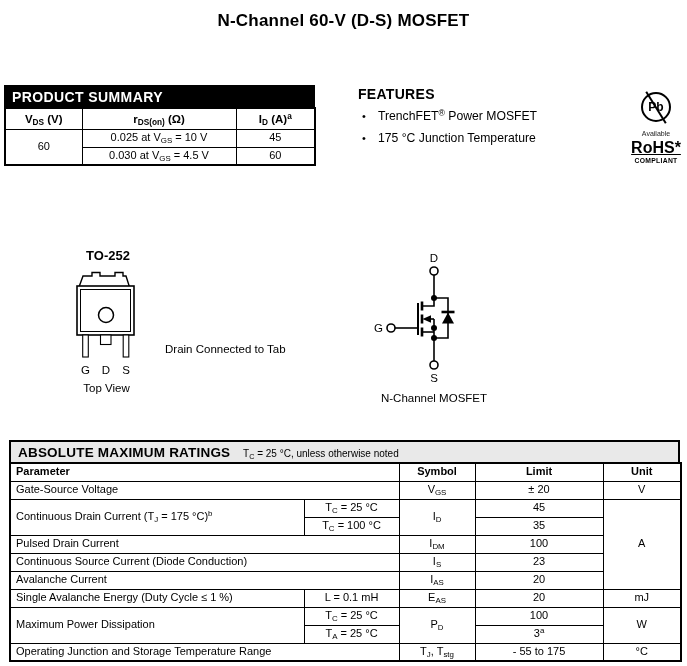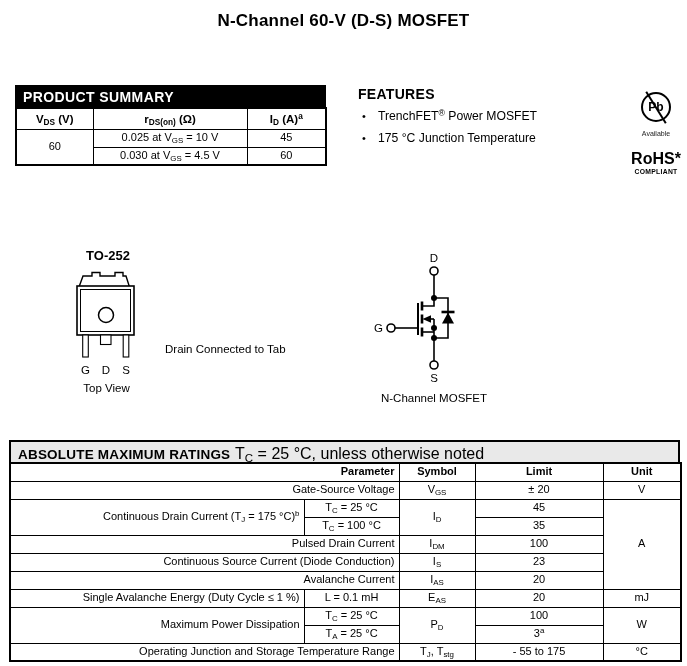--- a/index.html
+++ b/index.html
@@ -8,57 +8,57 @@
     font-family:"Liberation Sans", sans-serif;overflow:hidden;
   }
   .abs{position:absolute;}
   sub{font-size:0.72em;line-height:0;vertical-align:-0.25em;}
   sup{font-size:0.72em;line-height:0;vertical-align:0.45em;}
 
   
   .page-title{left:0;top:11px;width:687px;text-align:center;font-size:17px;font-weight:bold;letter-spacing:0.2px;}
 
   
-  .ps-wrap{left:15px;top:85px;width:311px;}
+  .ps-wrap{left:4px;top:85px;width:311px;}
   .ps-bar{box-sizing:border-box;height:22px;background:#000;color:#fff;font-size:14px;font-weight:bold;
           letter-spacing:0.4px;padding:3px 0 0 7px;border:1px solid #000;}
   table{border-collapse:collapse;table-layout:fixed;}
   .ps-table{width:311px;border:2px solid #000;}
   .ps-table td{border:1px solid #000;text-align:center;font-size:11px;padding:0 2px;height:18px;box-sizing:border-box;line-height:1.05;}
   .ps-table tr.hdr td{font-weight:bold;height:21px;font-size:11.5px;}
 
   
   .features{left:358px;top:86px;width:260px;}
   .features-heading{font-size:14px;font-weight:bold;letter-spacing:0.3px;margin-bottom:7px;}
   .feature-item{font-size:12.2px;margin-bottom:8px;display:flex;}
   .feature-item .bullet{width:16px;margin-left:4px;flex:none;font-size:11px;padding-top:1px;}
 
   
   .badge{left:625px;top:84px;width:62px;text-align:center;}
   .pb-circle{width:26px;height:26px;border:2px solid #000;border-radius:50%;margin:8px auto;position:relative;
              display:flex;align-items:center;justify-content:center;font-size:12px;font-weight:bold;}
   .pb-slash{position:absolute;width:2px;height:37px;background:#000;left:12px;top:-5px;transform:rotate(-32deg);}
   .badge-available{font-size:7px;margin-top:3px;color:#222;}
-  .badge-rohs{font-size:16px;font-weight:bold;margin-top:13px;}
+  .badge-rohs{font-size:16px;font-weight:bold;margin-top:2px;text-decoration:underline;}
   .badge-compliant{font-size:6.8px;font-weight:bold;letter-spacing:0.3px;}
 
   
   .tab-note{left:165px;top:343px;font-size:11.5px;}
 
   
   .amr-wrap{left:9px;top:440px;width:671px;}
   .amr-bar{box-sizing:border-box;height:22px;background:#e9e9e9;border:2px solid #000;border-bottom:none;
            padding:3px 0 0 7px;font-size:13.5px;}
   .amr-bar .hd{font-weight:bold;letter-spacing:0.2px;}
-  .amr-bar .note{font-size:16px;margin-left:1px;}
+  .amr-bar .note{font-size:10px;margin-left:9px;}
   .amr-table{width:671px;border:2px solid #000;}
   .amr-table td{border:1px solid #000;font-size:11px;text-align:center;height:18px;box-sizing:border-box;
                 padding:0 4px;line-height:1.05;}
   .amr-table tr.hdr td{font-weight:bold;font-size:11px;}
-  .amr-table td.l{text-align:right;padding-left:5px;}
+  .amr-table td.l{text-align:left;padding-left:5px;}
   svg text{font-family:"Liberation Sans", sans-serif;fill:#000;}
 </style>
 </head>
 <body>
 
 <div class="abs page-title">N-Channel 60-V (D-S) MOSFET</div>
 
 <div class="abs ps-wrap">
   <div class="ps-bar">PRODUCT SUMMARY</div>
   <table class="ps-table">

